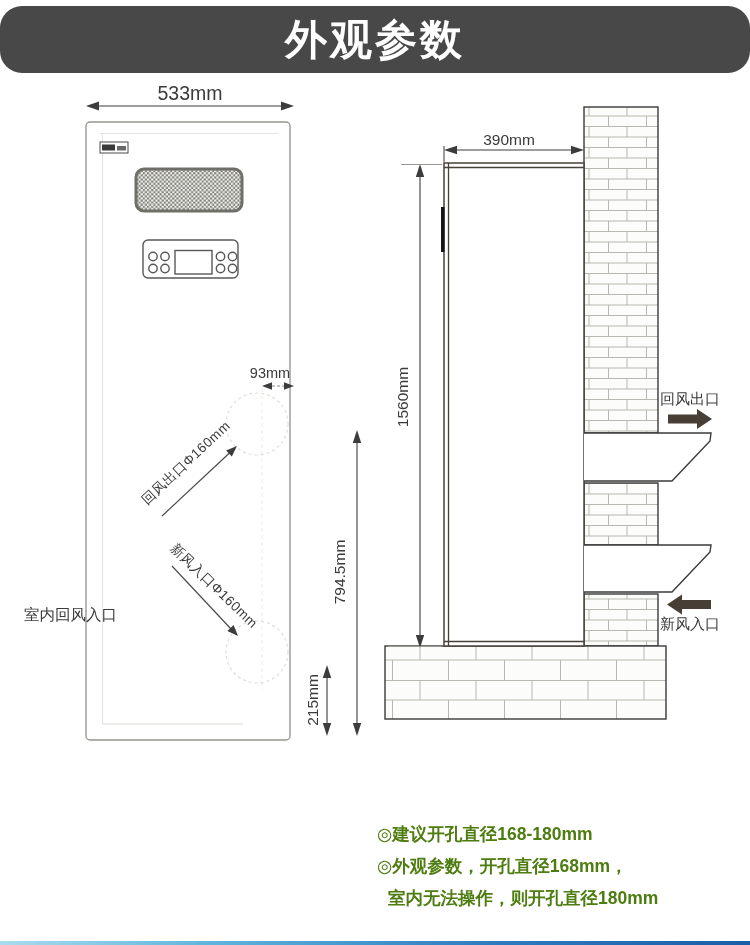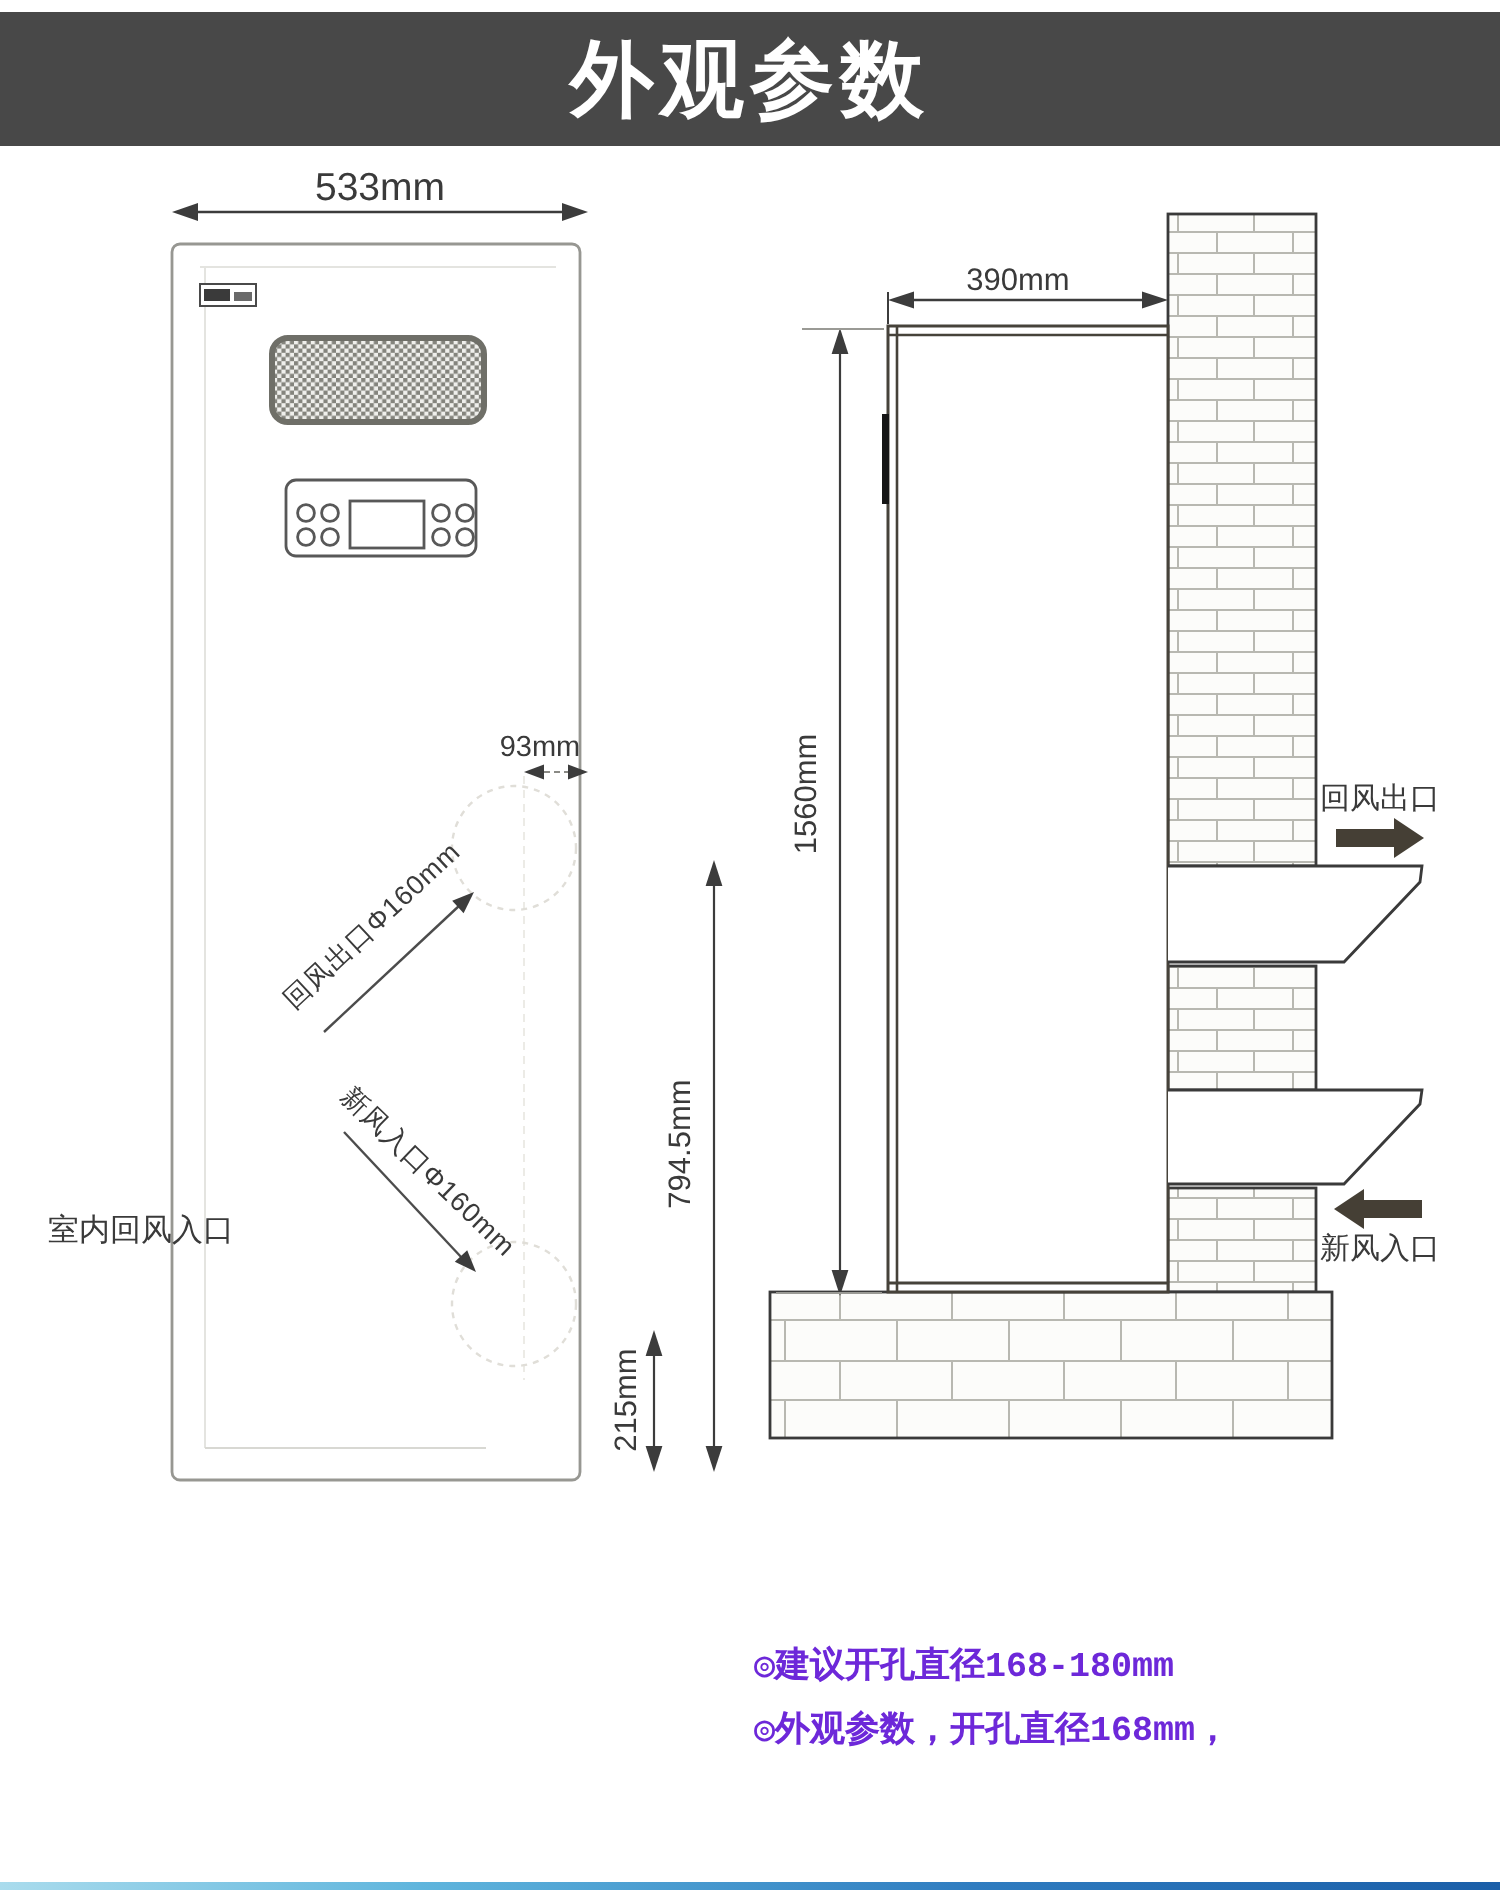--- a/index.html
+++ b/index.html
@@ -1,24 +1,24 @@
 <!DOCTYPE html>
 <html><head>
 <meta charset="utf-8">
 <style>
   html,body{margin:0;padding:0;background:#ffffff;}
   body{font-family:"Liberation Sans","DejaVu Sans",sans-serif;}
   #stage{position:relative;width:750px;height:945px;background:#ffffff;overflow:hidden;margin:0 auto;}
   #hdr{position:absolute;top:6px;left:0;width:750px;height:67px;background:#484848;
-       display:flex;align-items:center;justify-content:center;z-index:3;}
+       display:flex;align-items:center;justify-content:center;z-index:3;border-radius:22px;}
   #hdr .t{color:#ffffff;font-size:42px;font-weight:700;letter-spacing:3px;line-height:1;}
   svg.diagram{position:absolute;left:0;top:0;z-index:1;}
   svg text{font-family:"Liberation Sans","DejaVu Sans",sans-serif;fill:#3a3a3a;}
-  #notes{position:absolute;left:377px;top:818px;z-index:3;color:#6d28d9;
-         font-size:17.5px;font-weight:600;line-height:32px;white-space:nowrap;font-family:Liberation Mono, monospace;}
+  #notes{position:absolute;left:377px;top:818px;z-index:3;color:#4d7c0f;
+         font-size:17.5px;font-weight:600;line-height:32px;white-space:nowrap;}
   #notes .indent{padding-left:11px;}
   #footerbar{position:absolute;left:0;bottom:0;width:750px;height:4px;z-index:3;
          background:linear-gradient(90deg,#aadced 0%,#5fb5dd 28%,#2f7cc0 65%,#1a5ea8 100%);}
 </style>
 </head>
 <body>
 
 <div id="stage">
 
   <div id="hdr">
@@ -139,16 +139,17 @@
       <path d="M668,414.5 h29 v-5.5 l15,10 -15,10 v-5.5 h-29 z" fill="#453f35"></path>
 
       <path d="M711,600 h-29 v-5.5 l-15,10 15,10 v-5.5 h29 z" fill="#453f35"></path>
       <text x="690" y="629" text-anchor="middle" font-size="15">新风入口</text>
     </g>
   </svg>
 
   <div id="notes">
     <div>◎建议开孔直径168-180mm</div>
     <div>◎外观参数，开孔直径168mm，</div>
+    <div class="indent">室内无法操作，则开孔直径180mm</div>
   </div>
 
   <div id="footerbar"></div>
 </div>
 
 </body></html>

